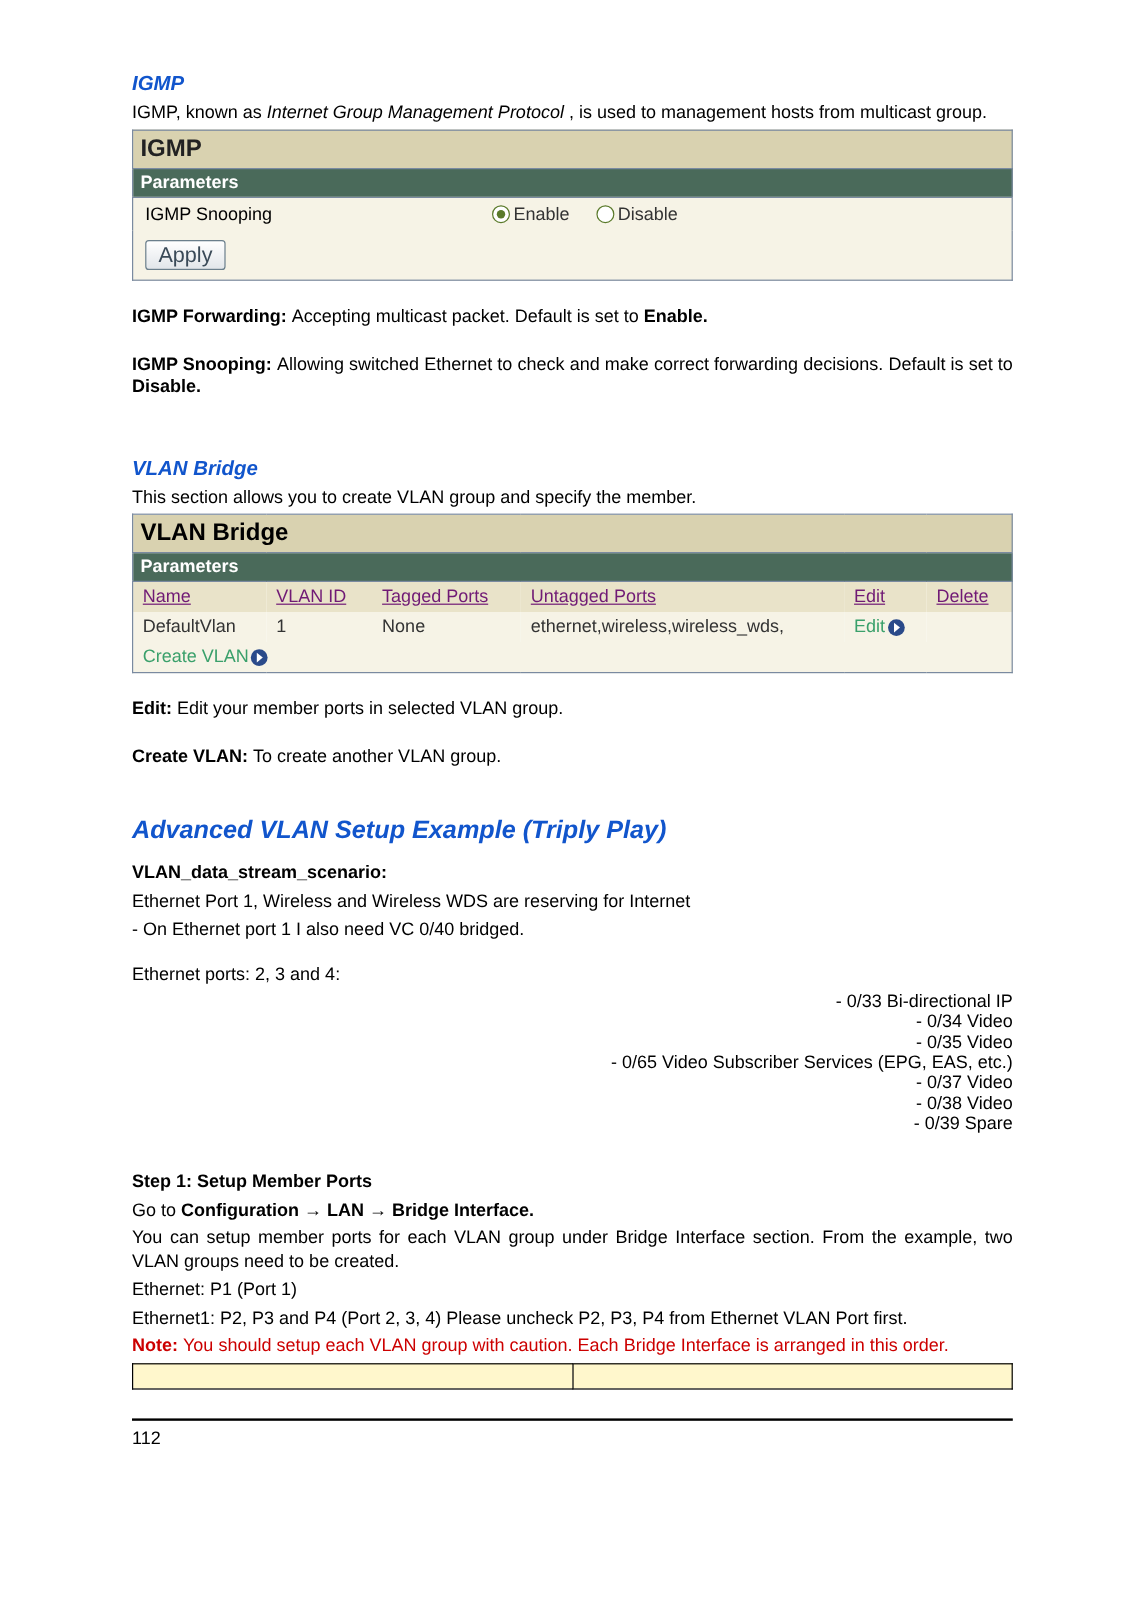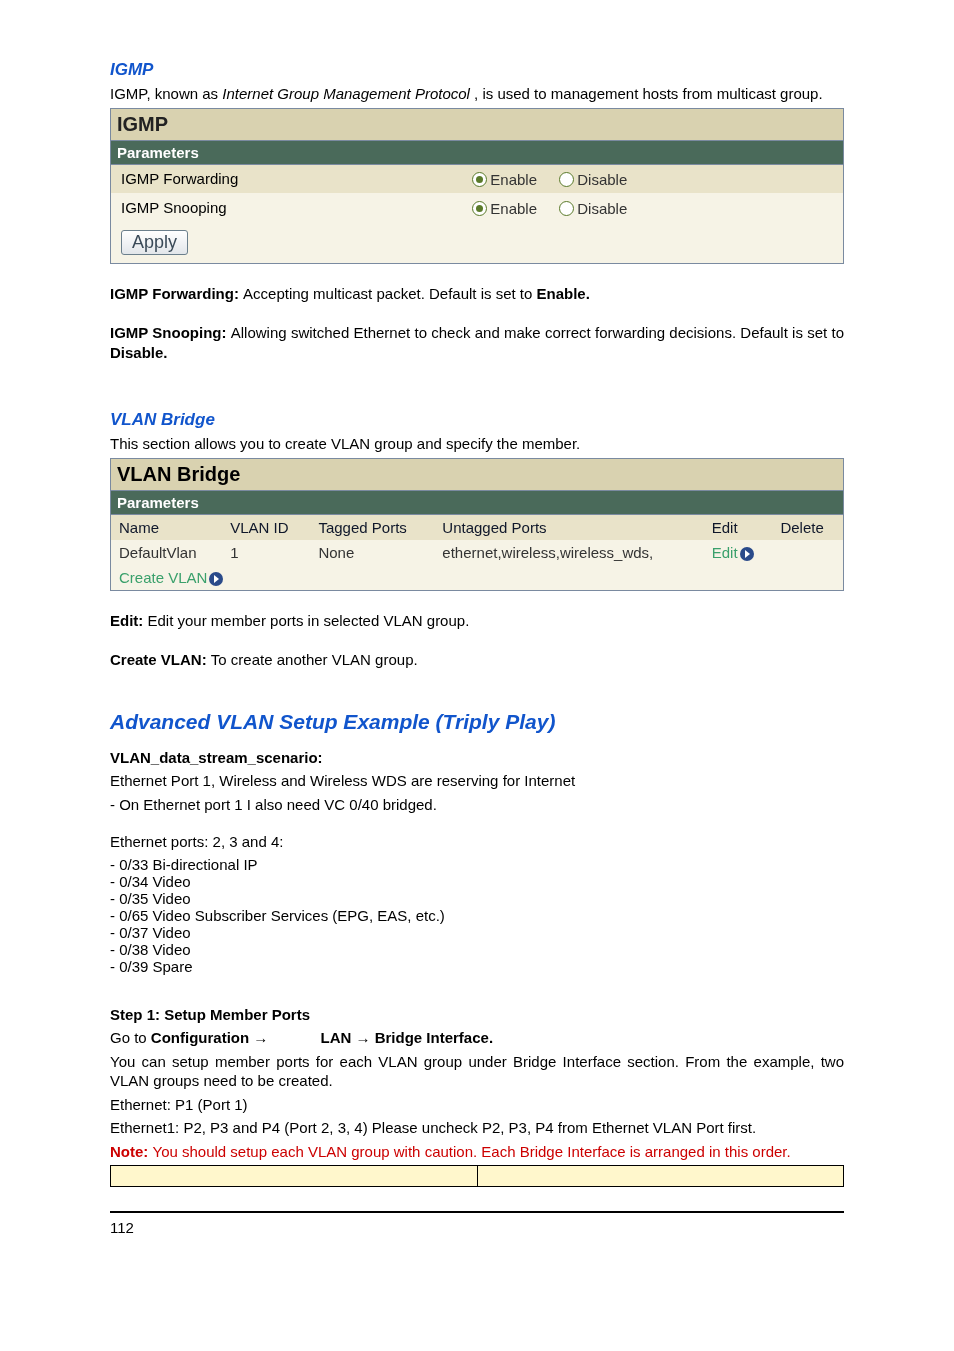--- a/index.html
+++ b/index.html
@@ -97,22 +97,23 @@
   }
   .vlan-sub td {
     background: #4a6a5a;
     color: #fff;
     font-weight: bold;
     padding: 3px 6px;
     border-bottom: 1px solid #7a8aa0;
   }
   .vlan-head td {
     background: #e9e3c9;
-    color: #0f172a;
+    color: #701a75;
     padding: 4px 8px;
+    text-decoration: underline;
   }
   .vlan-data td {
     background: #f6f3e6;
     padding: 4px 8px;
     color: #333;
   }
   .vlan-create td { background: #f6f3e6; padding: 4px 8px; }
 
   .link-green { color: #3aa06b; }
   .link-edit { color: #3aa06b; font-weight: normal; }
@@ -136,21 +137,21 @@
 
   .example-heading {
     font-size: 21px;
     font-weight: bold;
     font-style: italic;
     color: #1155cc;
     margin-top: 40px;
   }
   .scenario-label { font-weight: bold; }
 
-  ul.none { list-style: none; padding-left: 0; margin: 2px 0; }
+  ul.none { list-style: none; padding-left: 0; margin: 2px 0; text-align: right; }
   ul.none li { margin: 0; }
 
   .step-label { font-weight: bold; }
   .arrow { font-weight: bold; }
   .red-note { color: #c00; }
 
   .small-table {
     border-collapse: collapse;
     width: 100%;
     margin-top: 2px;
@@ -182,27 +183,20 @@
 </p>
 
 <table class="panel">
   <tbody>
       <tr class="panel-title-row">
         <td colspan="2">IGMP</td>
       </tr>
   <tr class="panel-sub-row">
         <td colspan="2">Parameters</td>
       </tr>
-  <tr class="panel-row alt">
-    <td style="width:48%;">IGMP Forwarding</td>
-    <td>
-      <span class="radio-dot selected"></span><span class="radio-label">Enable</span>
-      <span class="radio-dot"></span><span class="radio-label">Disable</span>
-    </td>
-  </tr>
   <tr class="panel-row">
     <td>IGMP Snooping</td>
     <td>
       <span class="radio-dot selected"></span><span class="radio-label">Enable</span>
       <span class="radio-dot"></span><span class="radio-label">Disable</span>
     </td>
   </tr>
   <tr class="apply-row">
         <td colspan="2">
     <span class="apply-btn">Apply</span>
@@ -290,21 +284,21 @@
 </ul>
 
 <div class="block-spacer"></div>
 <div class="block-spacer"></div>
 
 <p><span class="step-label">Step 1: Setup Member Ports</span></p>
 <p>
   <span>Go to </span>
   <span style="font-weight:bold;">Configuration </span>
   <span class="arrow">→</span>
-  <span style="font-weight:bold;margin-left:48px;"> LAN </span>
+  <span style="font-weight:bold;"> LAN </span>
   <span class="arrow">→</span>
   <span style="font-weight:bold;"> Bridge Interface.</span>
 </p>
 <p style="text-align: justify;">You  can  setup  member  ports  for  each  VLAN  group  under  Bridge  Interface  section.  From  the example, two VLAN groups need to be created.</p>
 <p>Ethernet: P1 (Port 1)</p>
 <p>Ethernet1: P2, P3 and P4 (Port 2, 3, 4) Please uncheck P2, P3, P4 from Ethernet VLAN Port first.</p>
 <p style="text-align: justify;">
   <span class="red-note" style="font-weight:bold;">Note: </span>
   <span class="red-note">You should setup each VLAN group with caution.  Each Bridge Interface is arranged in this order.</span>
 </p>

